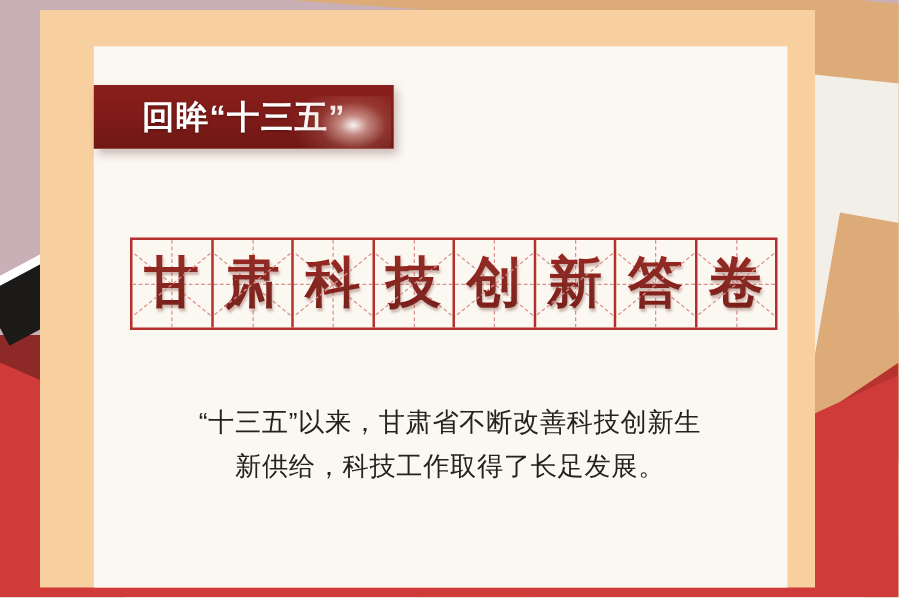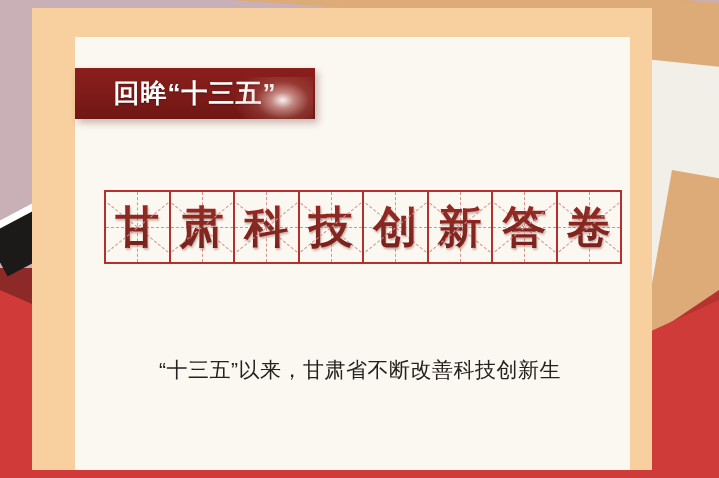--- a/index.html
+++ b/index.html
@@ -214,21 +214,21 @@
     background: linear-gradient(180deg, #a82a24 0%, #8c211d 48%, #6e1512 100%);
     -webkit-background-clip: text;
     background-clip: text;
     -webkit-text-fill-color: transparent;
     text-shadow: 1px 2px 2px rgba(120, 60, 50, 0.35);
   }
 
   
   .body-text {
     position: absolute;
-    left: 110px; top: 352px;
+    left: 110px; top: 321px;
     width: 500px;
     font-size: 21px;
     line-height: 35px;
     color: #26211e;
     text-align: center;
     letter-spacing: 0.5px;
   }
   .body-line { display: block; white-space: nowrap; }
   .body-line:first-child { text-indent: 0; }
 </style>
@@ -302,15 +302,16 @@
     </div>
     <div class="grid-cell">
       <span class="guide-h"></span>
       <span class="guide-v"></span>
       <span class="grid-char">卷</span>
     </div>
   </div>
 
   <div class="body-text">
     <span class="body-line">“十三五”以来，甘肃省不断改善科技创新生</span>
+    <span class="body-line">新供给，科技工作取得了长足发展。</span>
   </div>
 
 </div>
 
 </body></html>

